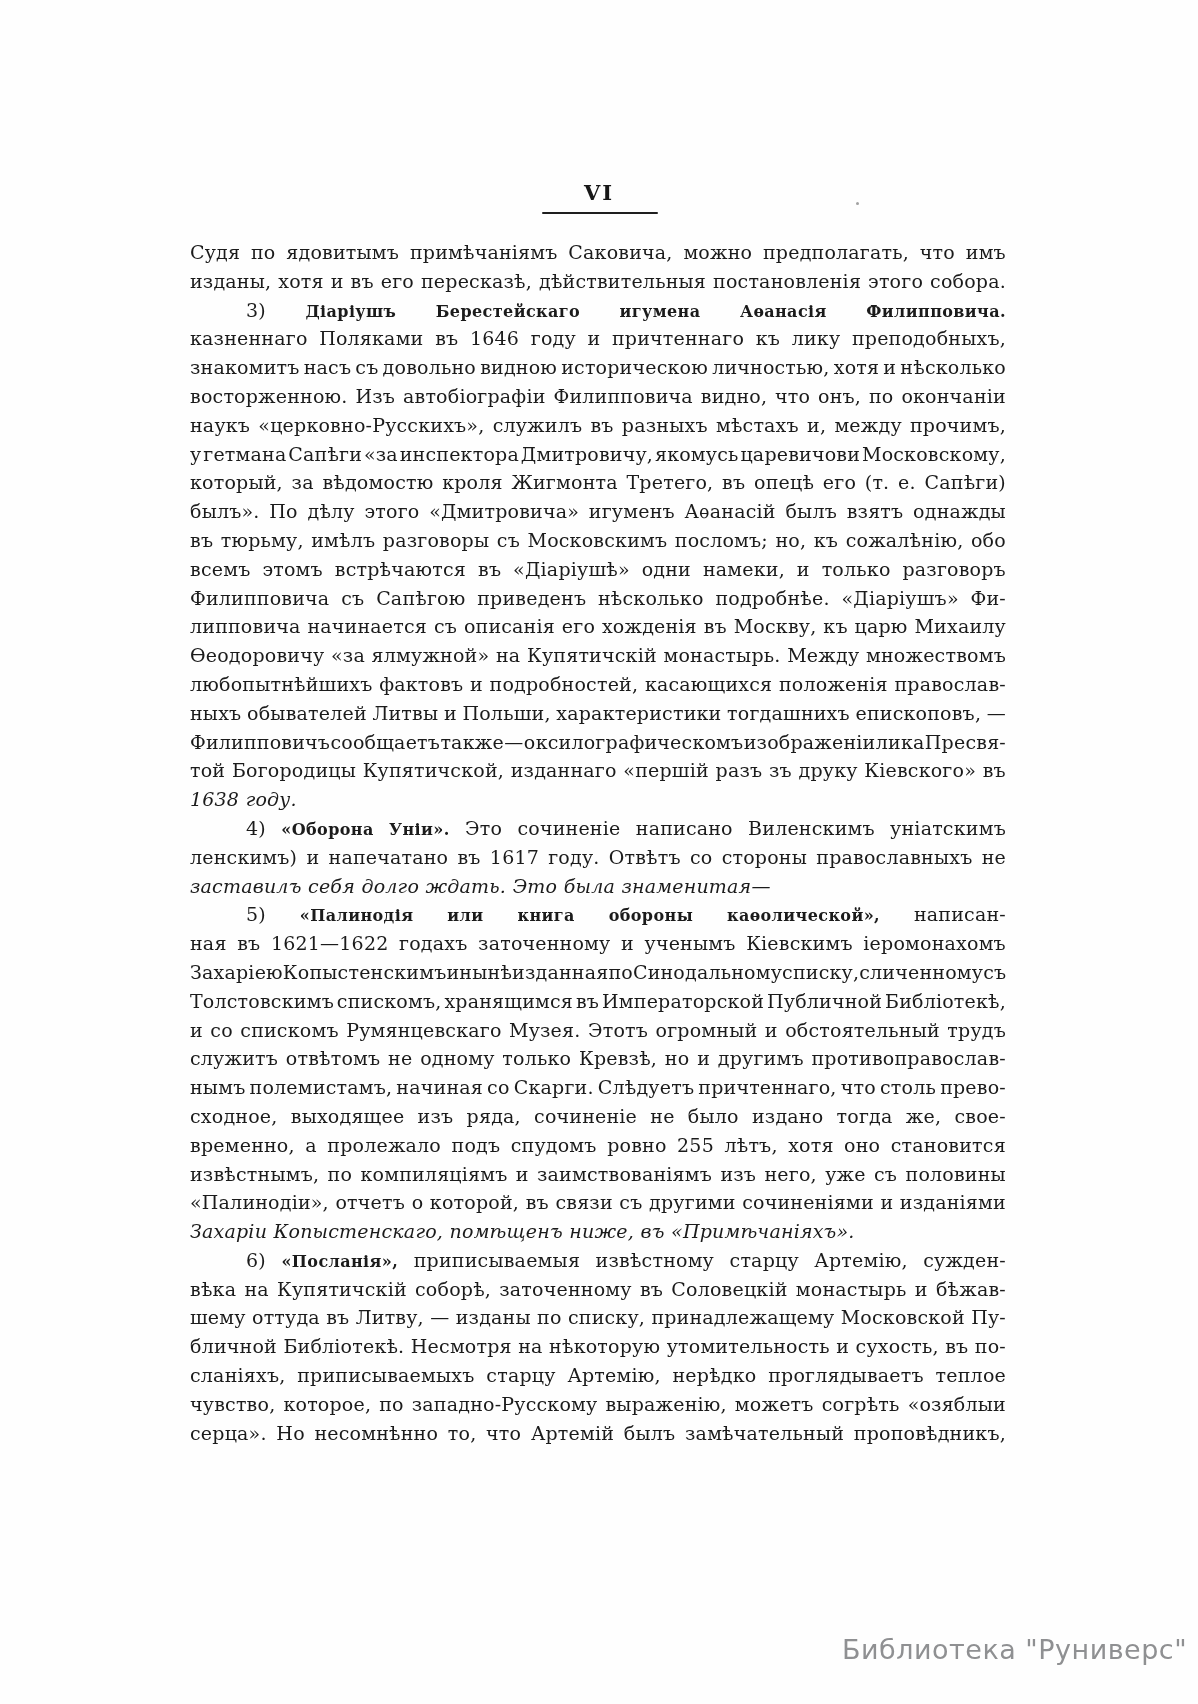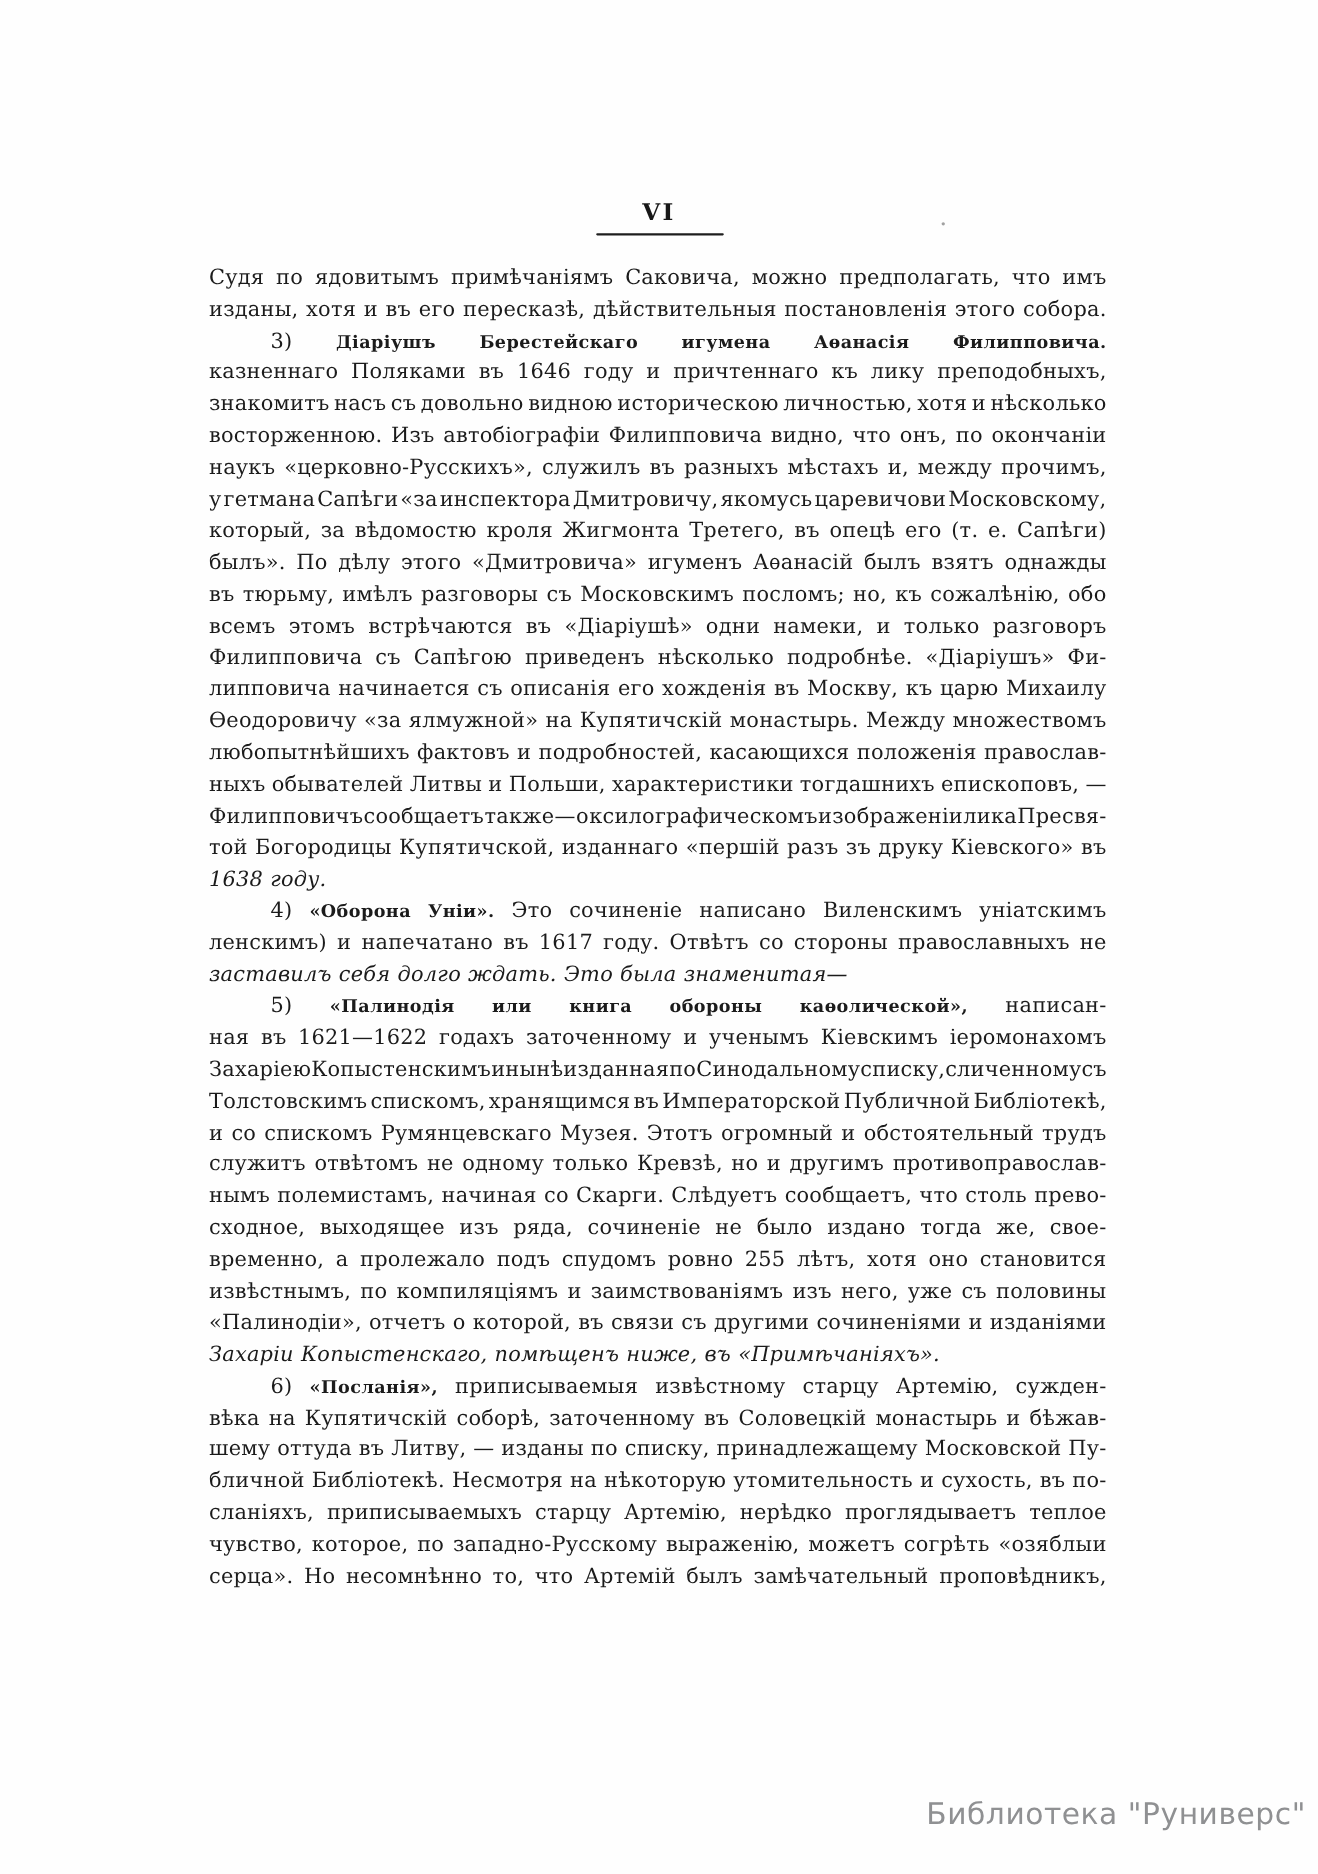--- a/index.html
+++ b/index.html
@@ -358,21 +358,21 @@
         <span>другимъ</span>
         <span>противоправослав-</span>
       </div>
       <div class="line">
         <span>нымъ</span>
         <span>полемистамъ,</span>
         <span>начиная</span>
         <span>со</span>
         <span>Скарги.</span>
         <span>Слѣдуетъ</span>
-        <span>сообщаетъ,</span>
+        <span>причтеннаго,</span>
         <span>что</span>
         <span>столь</span>
         <span>прево-</span>
       </div>
       <div class="line">
         <span>сходное,</span>
         <span>выходящее</span>
         <span>изъ</span>
         <span>ряда,</span>
         <span>сочиненіе</span>

